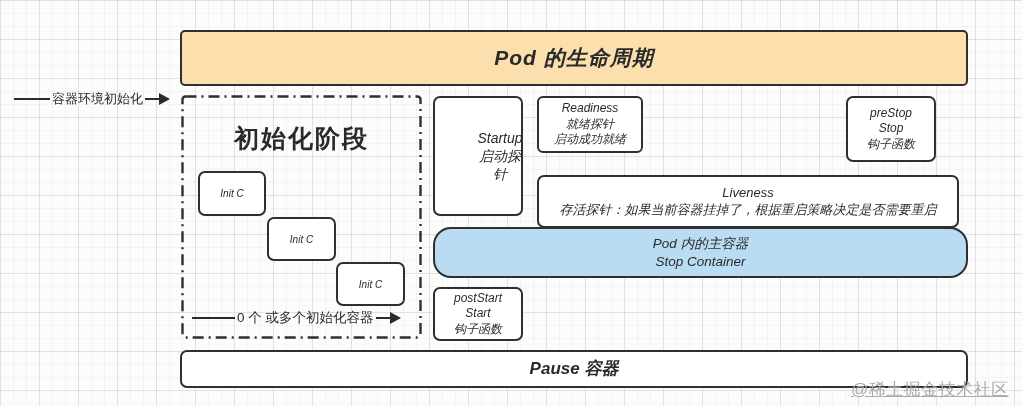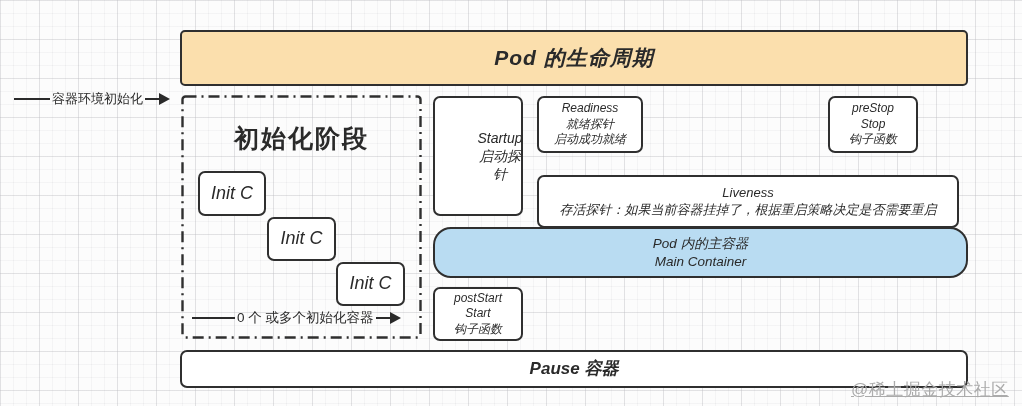--- a/index.html
+++ b/index.html
@@ -22,34 +22,34 @@
   .banner{
     left:180px;top:30px;width:788px;height:56px;background:#fbdfad;
     border-radius:5px;font-size:21px;font-weight:bold;letter-spacing:1px;
   }
   .init-phase{position:absolute;left:181px;top:95px;width:241px;height:244px;}
   .init-phase svg{position:absolute;left:0;top:0;}
   .init-title{
     position:absolute;left:0;top:27px;width:100%;text-align:center;
     font-size:25px;font-weight:bold;letter-spacing:2px;
   }
-  .init-c{font-size:18px;}
+  .init-c{font-size:10px;}
   .init-c1{left:198px;top:171px;width:68px;height:45px;}
   .init-c2{left:267px;top:217px;width:69px;height:44px;}
   .init-c3{left:336px;top:262px;width:69px;height:44px;}
   .arrow-row{position:absolute;display:flex;align-items:center;height:18px;}
   .env-arrow{left:14px;top:90px;text-align:right;}
   .zero-arrow{left:192px;top:309px;}
   .hline{height:2px;background:#2a2a2a;}
   .ah{width:0;height:0;border-left:11px solid #2a2a2a;border-top:6px solid transparent;border-bottom:6px solid transparent;}
   .arrow-label{font-size:13px;white-space:nowrap;padding:0 2px;}
   .zero-arrow .arrow-label{font-size:13.5px;}
   .startup{left:433px;top:96px;width:90px;height:120px;font-size:14px;padding-left:44px;}
-  .readiness{left:537px;top:96px;width:106px;height:57px;font-size:12px;}
-  .prestop{left:828px;top:96px;width:90px;height:57px;font-size:12px;}
+  .readiness{left:537px;top:96px;width:106px;height:57px;font-size:12px;border-radius:6px;}
+  .prestop{left:846px;top:96px;width:90px;height:66px;font-size:12px;}
   .liveness{left:537px;top:163px;width:422px;height:53px;font-size:13px;margin-top:12px;}
   .main-container{left:433px;top:227px;width:535px;height:51px;background:#b9dcf2;font-size:13.5px;border-radius:18px;}
   .poststart{left:433px;top:287px;width:90px;height:54px;font-size:12px;}
   .pause{left:180px;top:350px;width:788px;height:38px;font-size:17px;font-weight:bold;}
   .watermark{
     position:absolute;left:851px;top:378px;font-size:17px;color:#ababab;
     white-space:nowrap;letter-spacing:0.5px;text-decoration:underline;
   }
   .line{display:block;}
 </style>
@@ -110,21 +110,21 @@
     <span class="line">钩子函数</span>
   </div>
 
   <div class="box liveness">
     <span class="line">Liveness</span>
     <span class="line">存活探针：如果当前容器挂掉了，根据重启策略决定是否需要重启</span>
   </div>
 
   <div class="box main-container">
     <span class="line">Pod 内的主容器</span>
-    <span class="line">Main Container</span>
+    <span class="line">Stop Container</span>
   </div>
 
   <div class="box poststart">
     <span class="line">postStart</span>
     <span class="line">Start</span>
     <span class="line">钩子函数</span>
   </div>
 
   <div class="box pause">
     <span>Pause 容器</span>

